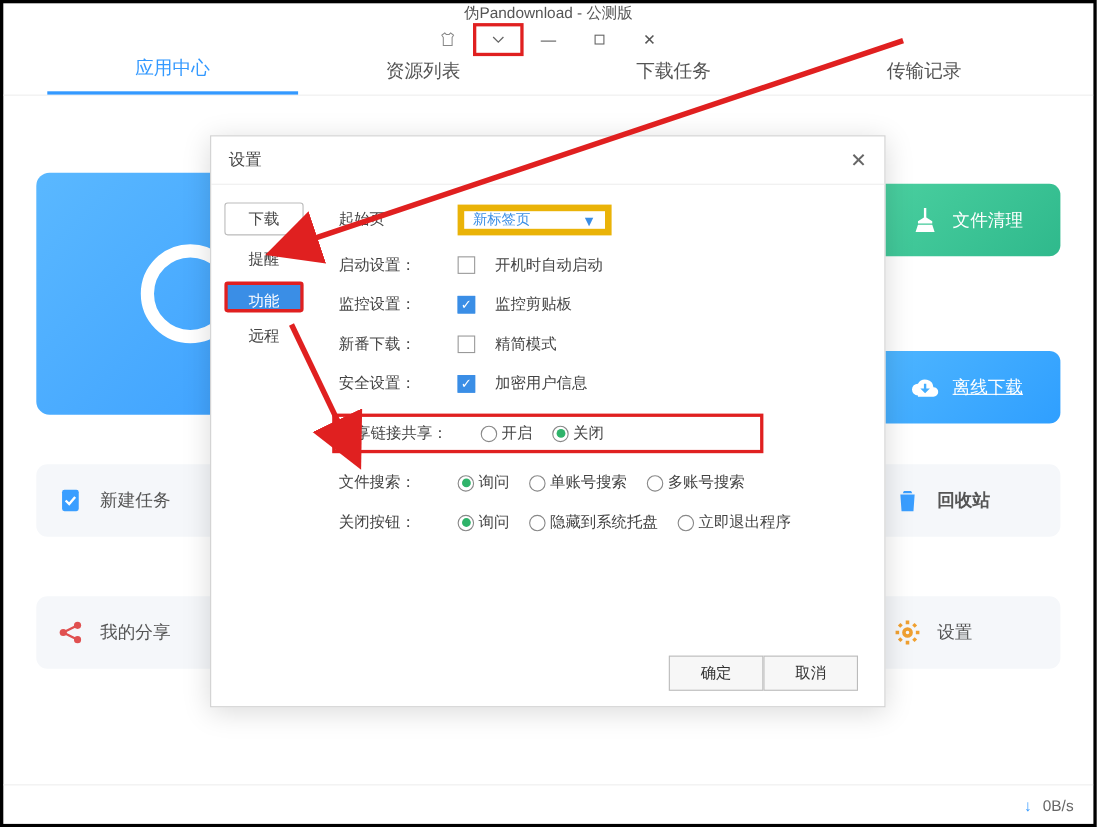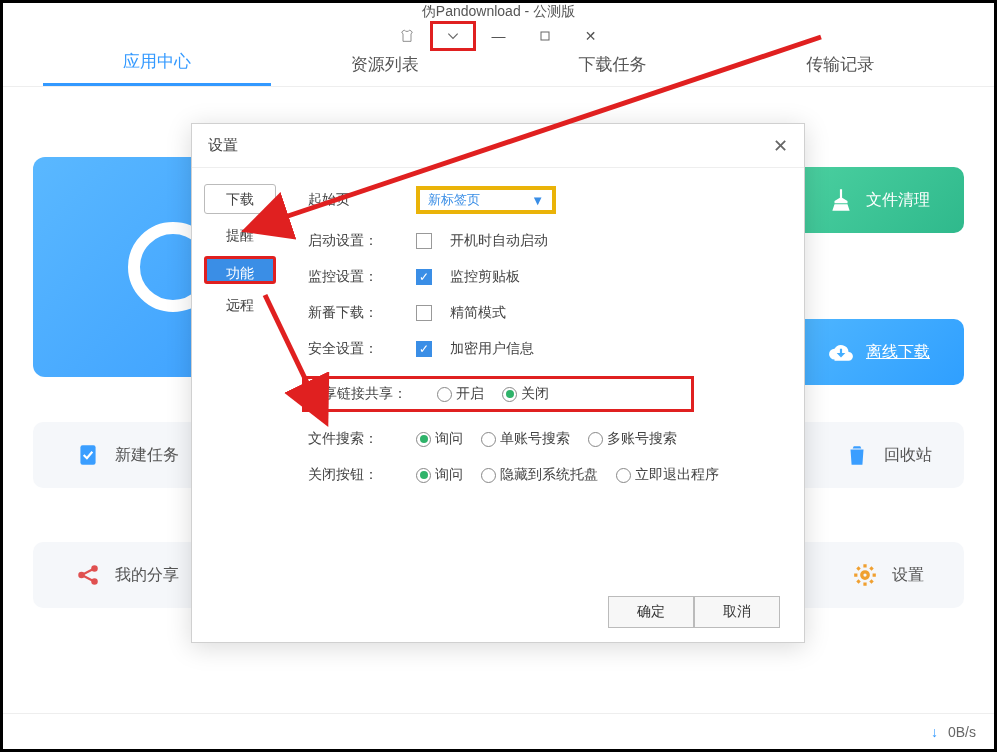--- a/index.html
+++ b/index.html
@@ -22,45 +22,45 @@
   .content { position: relative; padding: 40px 30px; height: calc(100% - 36px - 48px - 36px); }
   .bluecard { position: absolute; left: 30px; top: 70px; width: 280px; height: 220px; background: linear-gradient(135deg,#5ab8ff,#3a9eff); border-radius: 12px; display:flex;align-items:center;justify-content:center;}
   .bluecard-circle { width: 90px; height: 90px; border: 12px solid #fff; border-radius: 50%; position: relative; }
   .bluecard-dot { position:absolute; bottom:-6px; right:-12px; width:18px;height:18px;background:#fff;border-radius:50%; }
 
   .side-action { position: absolute; right: 30px; width: 170px; height: 66px; border-radius: 10px; display: flex; align-items: center; justify-content: center; gap: 12px; color: #fff; font-size: 16px; cursor:pointer;}
   .side-action.green { top: 80px; background: linear-gradient(135deg,#4bd0a0,#2fb98c); }
   .side-action.blue2 { top: 232px; background: linear-gradient(135deg,#4fb6ff,#2f9fff); text-decoration: underline; }
   .side-action svg { width: 26px; height: 26px; fill: #fff; }
 
-  .rowcard { position: absolute; width: 170px; height: 66px; border-radius: 10px; background: #f5f7fa; display: flex; align-items: center; gap: 14px; padding-left: 18px; font-size: 16px; color: #555; cursor:pointer;justify-content:center;}
+  .rowcard { position: absolute; width: 170px; height: 66px; border-radius: 10px; background: #f5f7fa; display: flex; align-items: center; gap: 14px; padding-left: 18px; font-size: 16px; color: #555; cursor:pointer;}
   .rowcard svg { width: 26px; height: 26px; }
   .newtask { left: 30px; top: 335px; }
-  .recycle { right: 30px; top: 335px; }
+  .recycle { right: 30px; top: 335px; font-weight: bold; }
   .myshare { left: 30px; top: 455px; }
   .settingscard { right: 30px; top: 455px; }
 
   
   .statusbar { position: absolute; bottom: 0; left: 0; right: 0; height: 36px; border-top: 1px solid #eee; display: flex; align-items: center; justify-content: flex-end; padding: 0 18px; gap: 10px; font-size: 14px; color: #666;}
   .down-arrow { color: #3399ff; font-weight: bold; }
 
   
   .modal { position: absolute; left: 188px; top: 120px; width: 614px; height: 520px; background: #fff; border: 1px solid #d0d0d0; box-shadow: 0 4px 24px rgba(0,0,0,.15); }
   .modal-header { height: 44px; display: flex; align-items: center; padding: 0 16px; border-bottom: 1px solid #eee; font-size: 15px; color: #444;}
   .modal-header .spacer { flex:1; }
   .modal-close { cursor:pointer; font-size:18px; color:#666; }
   .modal-body { display: flex; height: calc(100% - 44px - 60px); }
   .modal-side { width: 96px; padding: 10px 0; text-align: center; }
   .mside-btn { display:block; margin: 6px auto; width: 72px; height: 30px; line-height: 28px; font-size: 14px; color:#444; cursor:pointer; border:1px solid transparent; border-radius:3px;}
   .mside-btn.outlined { border:1px solid #bbb; background:#fff; }
   .mside-btn.activeblue { background:#3a8ee6; color:#fff; border:3px solid #e02020; height:28px; line-height:28px;}
   .modal-main { flex:1; padding: 18px 20px 0 20px; font-size: 14px; color:#444; }
   .formrow { display:flex; align-items:center; gap: 18px; margin-bottom: 18px; }
   .formlabel { width: 90px; text-align: left; color:#444; }
-  .dropdown { width: 140px; height: 28px; border:4px solid #eab308; display:flex; align-items:center; justify-content:space-between; padding:0 8px; color:#3a8ee6; cursor:pointer; font-size:13px;}
+  .dropdown { width: 140px; height: 28px; border:6px solid #eab308; display:flex; align-items:center; justify-content:space-between; padding:0 8px; color:#3a8ee6; cursor:pointer; font-size:13px;}
   .dropdown .caret { color:#3a8ee6; }
   .chk { width:16px;height:16px;border:1px solid #999;display:inline-flex;align-items:center;justify-content:center;background:#fff;}
   .chk.on { background:#3a8ee6;border-color:#3a8ee6;color:#fff;font-size:12px;}
   .formrow.redbox { border:3px solid #e02020; padding:6px 4px; margin-left:-6px; margin-right:90px;}
   .radio { width:15px;height:15px;border:1.5px solid #888;border-radius:50%;display:inline-flex;align-items:center;justify-content:center;}
   .radio.on-green::after { content:"";width:8px;height:8px;border-radius:50%;background:#2fb36a;}
   .radiolabel { display:inline-flex;align-items:center;gap:4px;cursor:pointer;}
 
   .modal-footer { height:60px; display:flex; align-items:center; justify-content:flex-end; padding:0 24px; }
   .dlg-btn { width:86px;height:32px;border:1px solid #bbb;background:#f7f7f7;cursor:pointer;font-size:14px;color:#333;}

